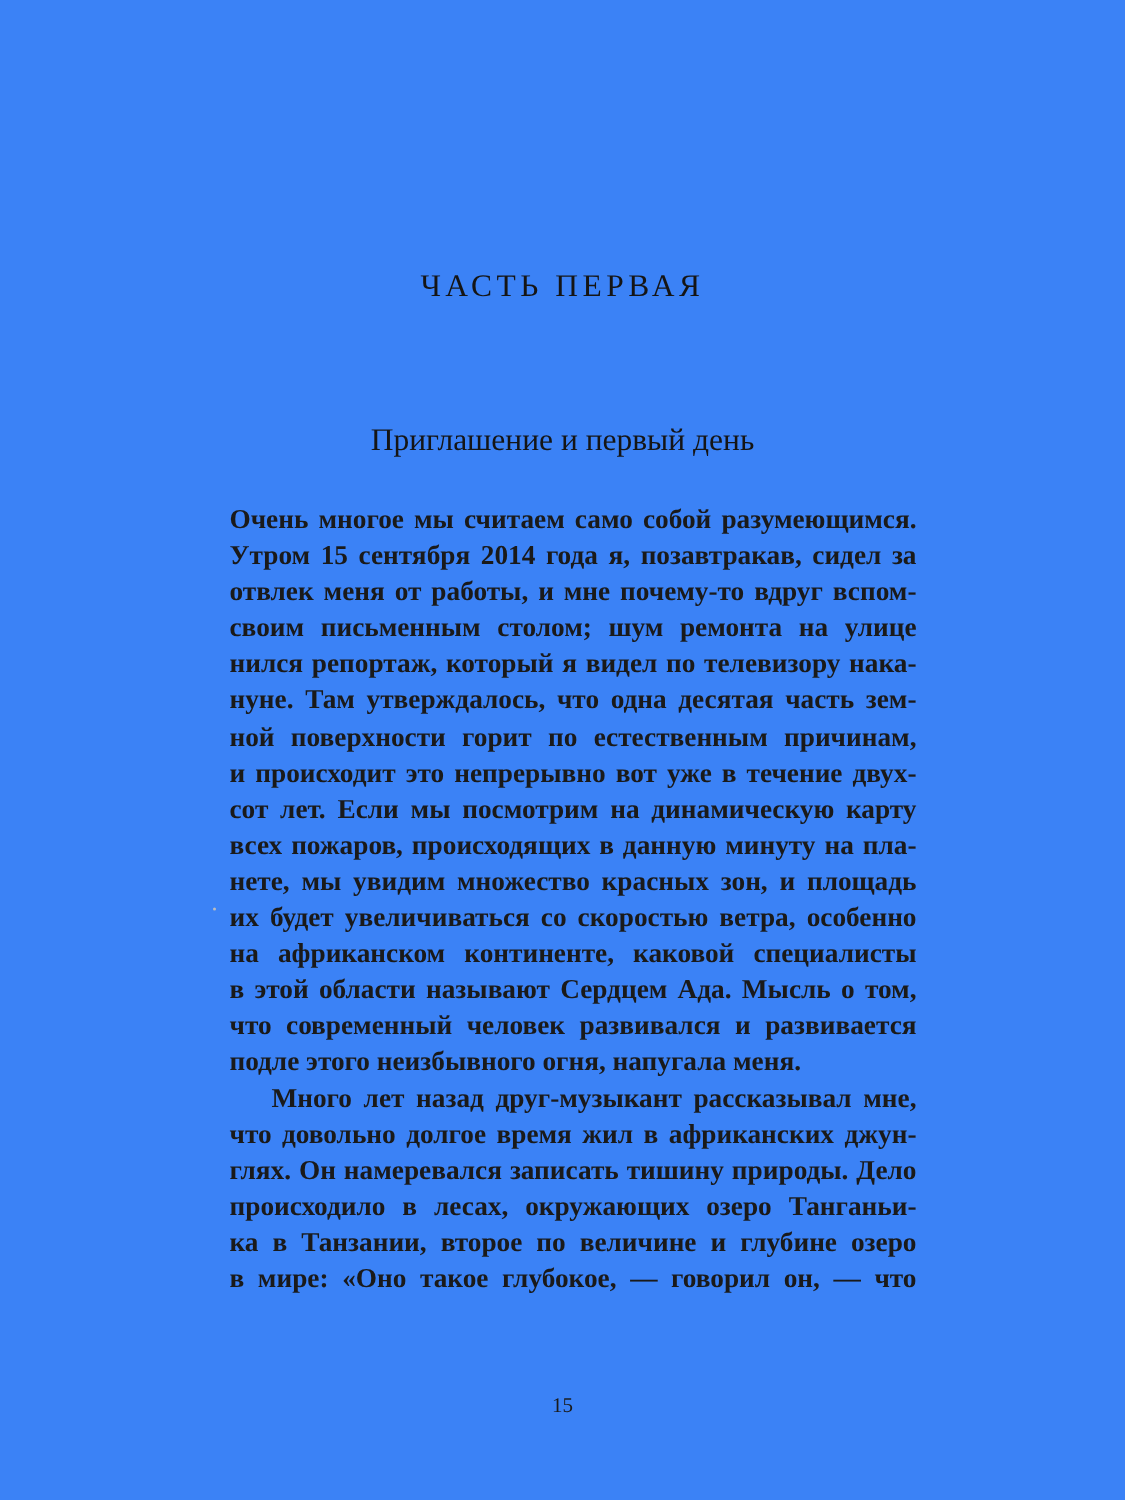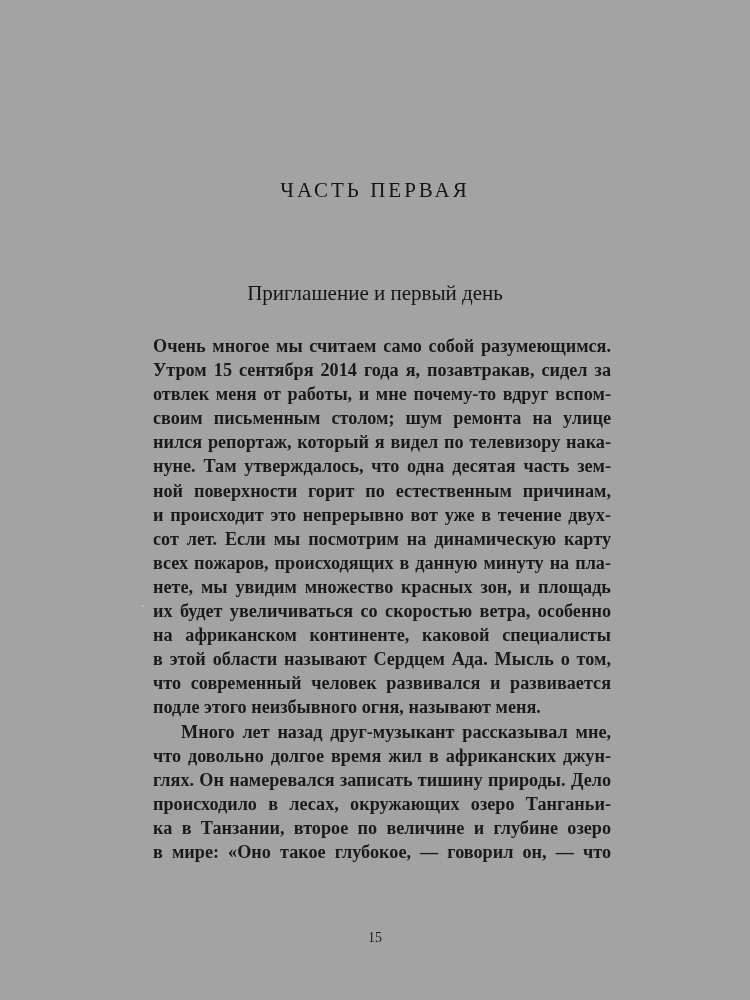--- a/index.html
+++ b/index.html
@@ -12,21 +12,21 @@
       height: 1000px;
       position: relative;
       overflow: hidden;
       font-family: "Liberation Serif", "DejaVu Serif", serif;
       color: #1a1a1a;
     }
     .page {
       position: absolute;
       left: 0; top: 0;
       width: 750px; height: 1000px;
-      background: #a3a3a3;
+      background: #3b82f6;
     }
     .part-title {
       position: absolute;
       left: 0; right: 0;
       top: 176px;
       text-align: center;
       font-size: 21px;
       letter-spacing: 3px;
       line-height: 28px;
       color: #151515;
@@ -104,21 +104,21 @@
       <span class="line">нуне. Там утверждалось, что одна десятая часть зем-</span>
       <span class="line">ной поверхности горит по естественным причинам,</span>
       <span class="line">и происходит это непрерывно вот уже в течение двух-</span>
       <span class="line">сот лет. Если мы посмотрим на динамическую карту</span>
       <span class="line">всех пожаров, происходящих в данную минуту на пла-</span>
       <span class="line">нете, мы увидим множество красных зон, и площадь</span>
       <span class="line">их будет увеличиваться со скоростью ветра, особенно</span>
       <span class="line">на африканском континенте, каковой специалисты</span>
       <span class="line">в этой области называют Сердцем Ада. Мысль о том,</span>
       <span class="line">что современный человек развивался и развивается</span>
-      <span class="line last">подле этого неизбывного огня, называют меня.</span>
+      <span class="line last">подле этого неизбывного огня, напугала меня.</span>
     </div>
     <div>
       <span class="line indent">Много лет назад друг-музыкант рассказывал мне,</span>
       <span class="line">что довольно долгое время жил в африканских джун-</span>
       <span class="line">глях. Он намеревался записать тишину природы. Дело</span>
       <span class="line">происходило в лесах, окружающих озеро Танганьи-</span>
       <span class="line">ка в Танзании, второе по величине и глубине озеро</span>
       <span class="line">в мире: «Оно такое глубокое, — говорил он, — что</span>
     </div>
   </div>

